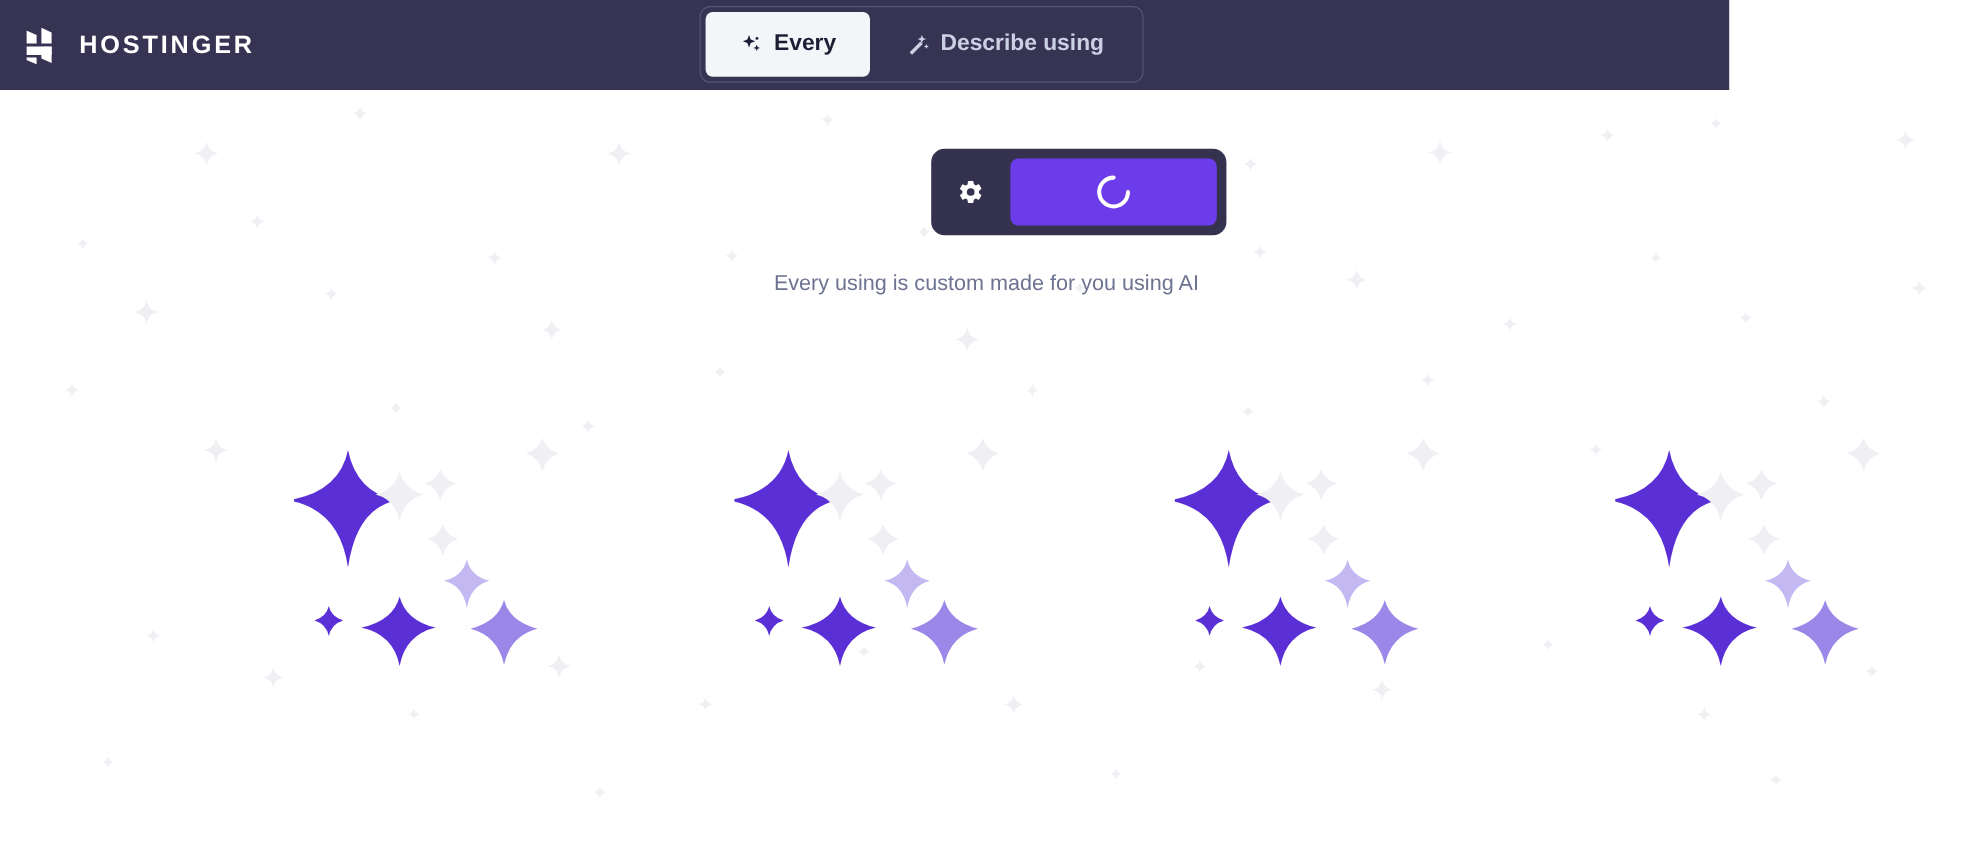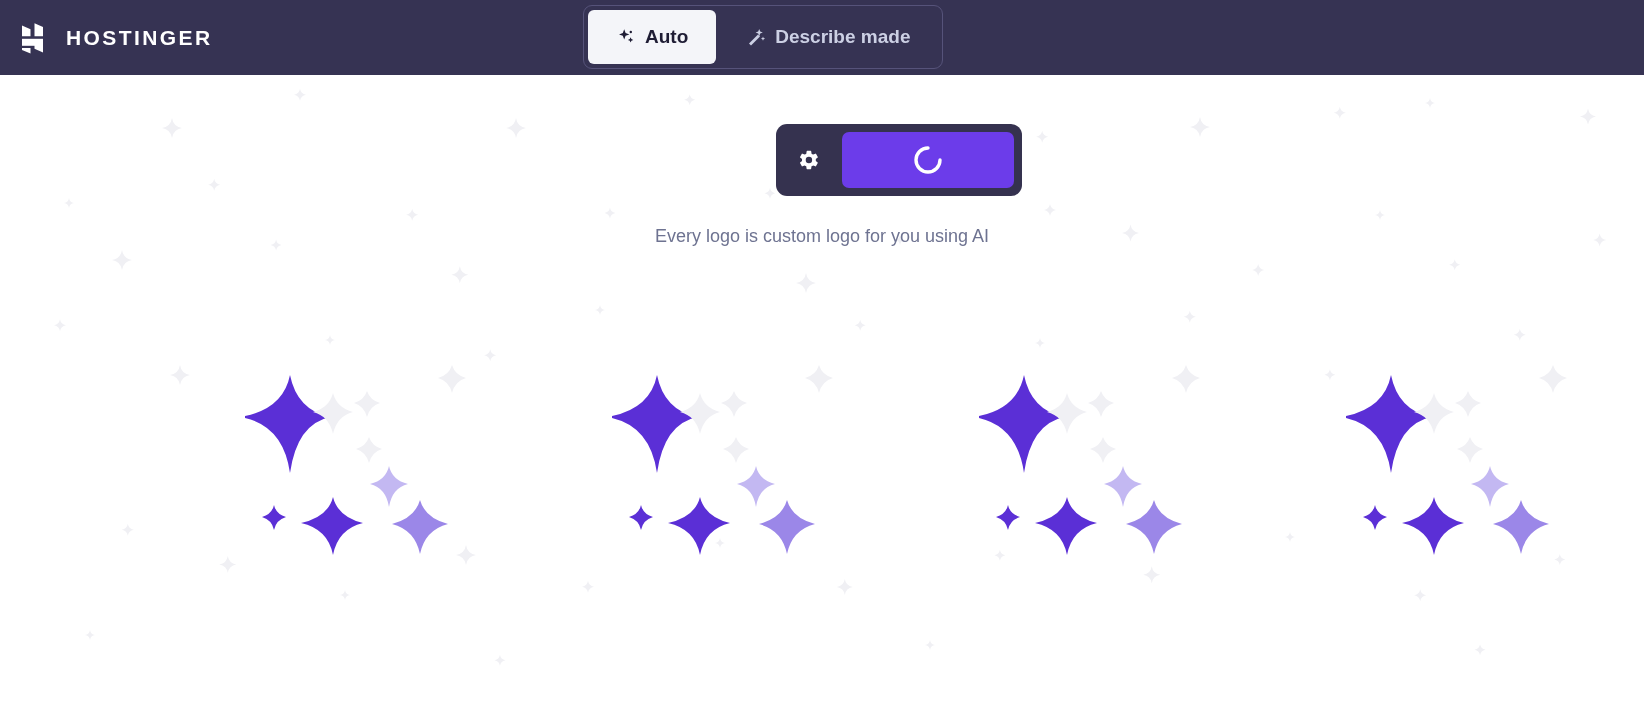--- a/index.html
+++ b/index.html
@@ -16,21 +16,21 @@
     width: 1644px;
     height: 711px;
     background: #ffffff;
     overflow: hidden;
   }
 
   
   .header {
     position: absolute;
     left: 0; top: 0;
-    width: 1644px;
+    width: 1441px;
     height: 75px;
     background: #363353;
     display: flex;
     align-items: center;
   }
 
   .brand {
     position: absolute;
     left: 22px;
     top: 50%;
@@ -186,32 +186,32 @@
     <div class="tab-group">
 
       <button class="tab active">
         <span class="ico">
           <svg width="20" height="20" viewBox="0 0 20 20">
             <path d="M8.2 2.2 L9.6 6.0 L13.4 7.4 L9.6 8.8 L8.2 12.6 L6.8 8.8 L3.0 7.4 L6.8 6.0 Z" fill="#1f1d35"></path>
             <path d="M14.6 10.2 L15.4 12.1 L17.3 12.9 L15.4 13.7 L14.6 15.6 L13.8 13.7 L11.9 12.9 L13.8 12.1 Z" fill="#1f1d35"></path>
             <circle cx="14.8" cy="5.0" r="1.2" fill="#1f1d35"></circle>
           </svg>
         </span>
-        <span>Auto</span>
+        <span>Every</span>
       </button>
 
       <button class="tab">
         <span class="ico">
           <svg width="22" height="22" viewBox="0 0 22 22">
             <path d="M5.0 17.6 L14.0 8.6 L16.0 10.6 L7.0 19.6 Z" fill="#ccd0e4"></path>
             <path d="M15.2 3.0 L16.2 5.6 L18.8 6.6 L16.2 7.6 L15.2 10.2 L14.2 7.6 L11.6 6.6 L14.2 5.6 Z" fill="#ccd0e4"></path>
             <path d="M19.0 10.6 L19.6 12.1 L21.1 12.7 L19.6 13.3 L19.0 14.8 L18.4 13.3 L16.9 12.7 L18.4 12.1 Z" fill="#ccd0e4"></path>
           </svg>
         </span>
-        <span>Describe made</span>
+        <span>Describe using</span>
       </button>
 
 
     </div>
   </div>
 
   <svg class="sparkle-field" viewBox="0 0 1644 636">
     <defs>
       <g id="bgstar">
         <path d="M0 -10 Q1.4 -1.4 10 0 Q1.4 1.4 0 10 Q-1.4 1.4 -10 0 Q-1.4 -1.4 0 -10 Z"></path>
@@ -279,21 +279,21 @@
         <path fill="#ffffff" d="M19.4 13c.04-.32.06-.66.06-1s-.02-.68-.07-1l2.11-1.63a.5.5 0 0 0 .12-.64l-2-3.46a.5.5 0 0 0-.61-.22l-2.49 1a7.3 7.3 0 0 0-1.73-1l-.38-2.65A.49.49 0 0 0 13.92 2h-4a.49.49 0 0 0-.49.42l-.38 2.65a7.7 7.7 0 0 0-1.73 1l-2.49-1a.5.5 0 0 0-.61.22l-2 3.46a.5.5 0 0 0 .12.64L4.45 11c-.05.32-.09.67-.09 1s.02.68.07 1l-2.11 1.63a.5.5 0 0 0-.12.64l2 3.46c.12.22.39.3.61.22l2.49-1c.52.4 1.08.73 1.69.99l.38 2.65c.03.24.24.42.49.42h4c.25 0 .46-.18.49-.42l.38-2.65a7.7 7.7 0 0 0 1.73-1l2.49 1c.23.09.49 0 .61-.22l2-3.46a.5.5 0 0 0-.12-.64L19.4 13zm-7.48 2.5a3.5 3.5 0 1 1 0-7 3.5 3.5 0 0 1 0 7z"></path>
       </svg>
     </button>
     <button class="generate-button">
       <svg class="spinner" viewBox="0 0 40 40">
         <path d="M20 4 a16 16 0 1 0 16 16" fill="none" stroke="#ffffff" stroke-width="4.5" stroke-linecap="round"></path>
       </svg>
     </button>
   </div>
 
-  <div class="caption">Every logo is custom logo for you using AI</div>
+  <div class="caption">Every using is custom made for you using AI</div>
 
   <div class="cluster-row">
 
     <svg class="cluster" style="left:245px" viewBox="0 0 230 200">
       <path d="M45 20 Q52 55 85 62 Q52 69 45 118 Q38 69 -5 62 Q38 55 45 20 Z" fill="#5b2fd6"></path>
       <path d="M88 142 Q93 162 118 168 Q93 174 88 200 Q83 174 56 168 Q83 162 88 142 Z" fill="#5b2fd6"></path>
       <path d="M175 145 Q180 163 203 169 Q180 175 175 199 Q170 175 147 169 Q170 163 175 145 Z" fill="#9b87e8"></path>
       <path d="M144 111 Q147 125 163 129 Q147 133 144 152 Q141 133 125 129 Q141 125 144 111 Z" fill="#c3b8f2"></path>
       <path d="M29 150 Q31 159 41 162 Q31 165 29 175 Q27 165 17 162 Q27 159 29 150 Z" fill="#5b2fd6"></path>
       <path d="M88 38 Q92 53 108 57 Q92 61 88 79 Q84 61 68 57 Q84 53 88 38 Z" fill="#f0f0f4"></path>

